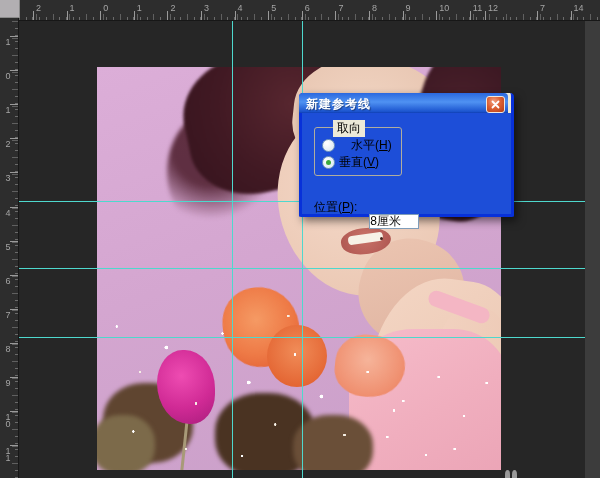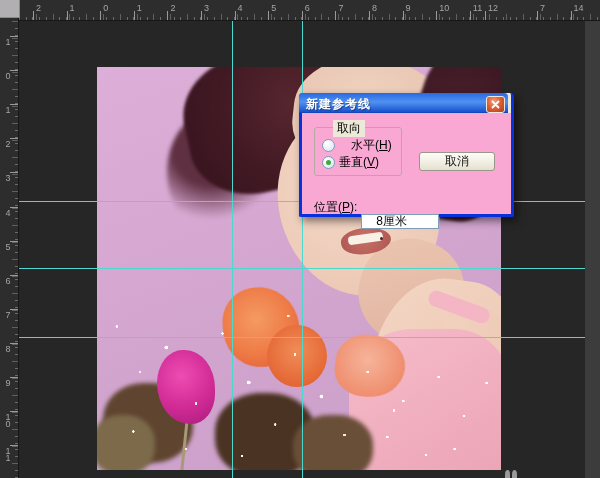--- a/index.html
+++ b/index.html
@@ -127,36 +127,36 @@
     background:#ece9d8;box-shadow:3px 4px 8px rgba(0,0,0,.5);font-size:12px;color:#000;}
   .titlebar{position:absolute;left:-3px;top:0;width:209px;height:20px;border-radius:4px 4px 0 0;
     background:linear-gradient(180deg,#2a68df 0%,#4f92f2 45%,#1c55cf 92%,#0f3fb4 100%);
     padding:0;}
   .titlebar .title{position:absolute;left:7px;top:3px;color:#fff;font-weight:bold;
     font-size:12px;letter-spacing:1px;text-shadow:1px 1px 1px rgba(0,0,0,.4);}
   .closebtn{position:absolute;right:3px;top:3px;width:17px;height:15px;border-radius:3px;
     border:1px solid #f0e8e0;
     background:radial-gradient(circle at 40% 30%,#f1a183 0%,#dd6134 45%,#b33c14 100%);
     display:flex;align-items:center;justify-content:center;cursor:pointer;}
-  .dlg-body{position:absolute;left:0;top:20px;right:0;bottom:0;background:#f9a8d4;}
+  .dlg-body{position:absolute;left:0;top:20px;right:0;bottom:0;background:#1d4ed8;}
   .groupbox{position:absolute;left:12px;top:14px;width:86px;height:47px;
     border:1px solid #b0ad9e;border-radius:3px;}
   .groupbox .legend{position:absolute;left:18px;top:-8px;background:#ece9d8;padding:0 4px;
     font-size:12px;}
   .radio-row{position:absolute;left:7px;display:flex;align-items:center;gap:4px;cursor:pointer;}
   .radio-row.r1{top:9px;gap:16px;}
   .radio-row.r2{top:26px;}
   .radio-circle{width:11px;height:11px;border-radius:50%;border:1px solid #7b9ebd;
     background:radial-gradient(circle at 35% 30%,#ffffff 0%,#e2ecf4 70%,#cfdeea 100%);
     display:flex;align-items:center;justify-content:center;}
   .radio-dot{width:5px;height:5px;border-radius:50%;background:#3caa3c;}
   .rlabel{font-size:12px;white-space:nowrap;}
-  .pos-row{position:absolute;left:12px;top:73px;display:flex;align-items:center;gap:4px;}
+  .pos-row{position:absolute;left:12px;top:73px;display:flex;align-items:center;gap:12px;}
   .pos-input{width:48px;height:13px;border:1px solid #7f9db9;background:#fff;font-size:12px;
-    padding:0 14px;font-family:"Liberation Sans",sans-serif;margin-top:28px;}
+    padding:0 0;font-family:"Liberation Sans",sans-serif;margin-top:28px;}
   .btn{position:absolute;left:117px;width:74px;height:17px;border-radius:3px;font-size:12px;
     display:flex;align-items:center;justify-content:center;cursor:pointer;color:#111;}
   .btn-ok{top:16px;border:1px solid #6a6450;
     background:linear-gradient(180deg,#fdfbef 0%,#f5ecc8 55%,#e9d7a2 100%);
     box-shadow:inset 0 0 0 1px #e6d6a8, 0 0 0 1px #30466e;}
   .btn-cancel{top:39px;border:1px solid #9a978a;
     background:linear-gradient(180deg,#fcfcf8 0%,#f1efe3 55%,#e3e0cd 100%);}
 
   .dots-glyph{position:absolute;left:505px;top:470px;z-index:4;display:flex;gap:2px;}
   .dots-glyph i{width:5px;height:9px;border-radius:50% 50% 0 0;background:#9a9a9a;display:block;}
@@ -327,17 +327,16 @@
           <span class="radio-circle">
             <span class="radio-dot" style="visibility: visible;"></span>
           </span>
           <span class="rlabel"><span>垂直(</span><u>V</u><span>)</span></span>
         </div>
       </div>
       <div class="pos-row">
         <span><span>位置(</span><u>P</u><span>):</span></span>
         <input class="pos-input" value="8厘米" style="">
       </div>
-      <div class="btn btn-cancel">取消</div>
     </div>
   </div>
 
 </div>
 
 </body></html>

